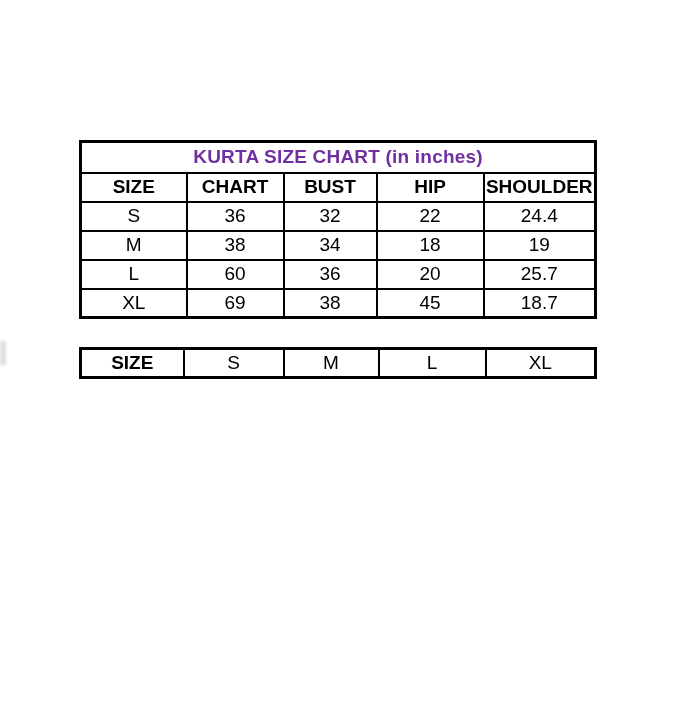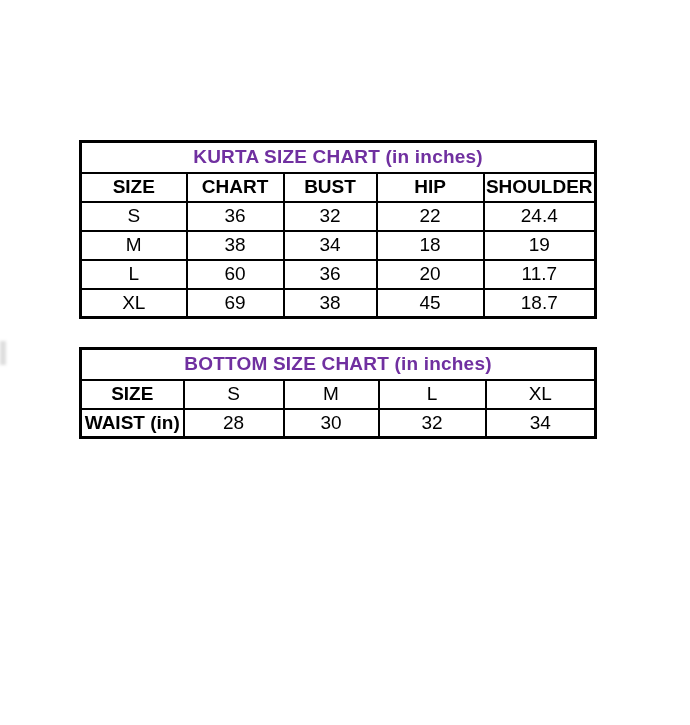--- a/index.html
+++ b/index.html
@@ -99,52 +99,42 @@
       <td>38</td>
       <td>34</td>
       <td>18</td>
       <td>19</td>
     </tr>
     <tr>
       <td>L</td>
       <td>60</td>
       <td>36</td>
       <td>20</td>
-      <td>11.7</td>
+      <td>25.7</td>
     </tr>
     <tr>
       <td>XL</td>
       <td>69</td>
       <td>38</td>
       <td>45</td>
       <td>18.7</td>
     </tr>
   </tbody>
 </table>
 
 <table id="bottom-table" class="size-table">
   <colgroup>
     <col style="width:103px">
       <col style="width:100px">
       <col style="width:95px">
       <col style="width:107px">
       <col style="width:110px">
   </colgroup>
   <tbody>
-    <tr class="title-row">
-      <td colspan="5" class="chart-title">BOTTOM SIZE CHART (in inches)</td>
-    </tr>
     <tr class="header-row">
       <td class="row-header">SIZE</td>
       <td>S</td>
       <td>M</td>
       <td>L</td>
       <td>XL</td>
     </tr>
-    <tr>
-      <td class="row-header">WAIST (in)</td>
-      <td>28</td>
-      <td>30</td>
-      <td>32</td>
-      <td>34</td>
-    </tr>
   </tbody>
 </table>
 
 </body></html>

